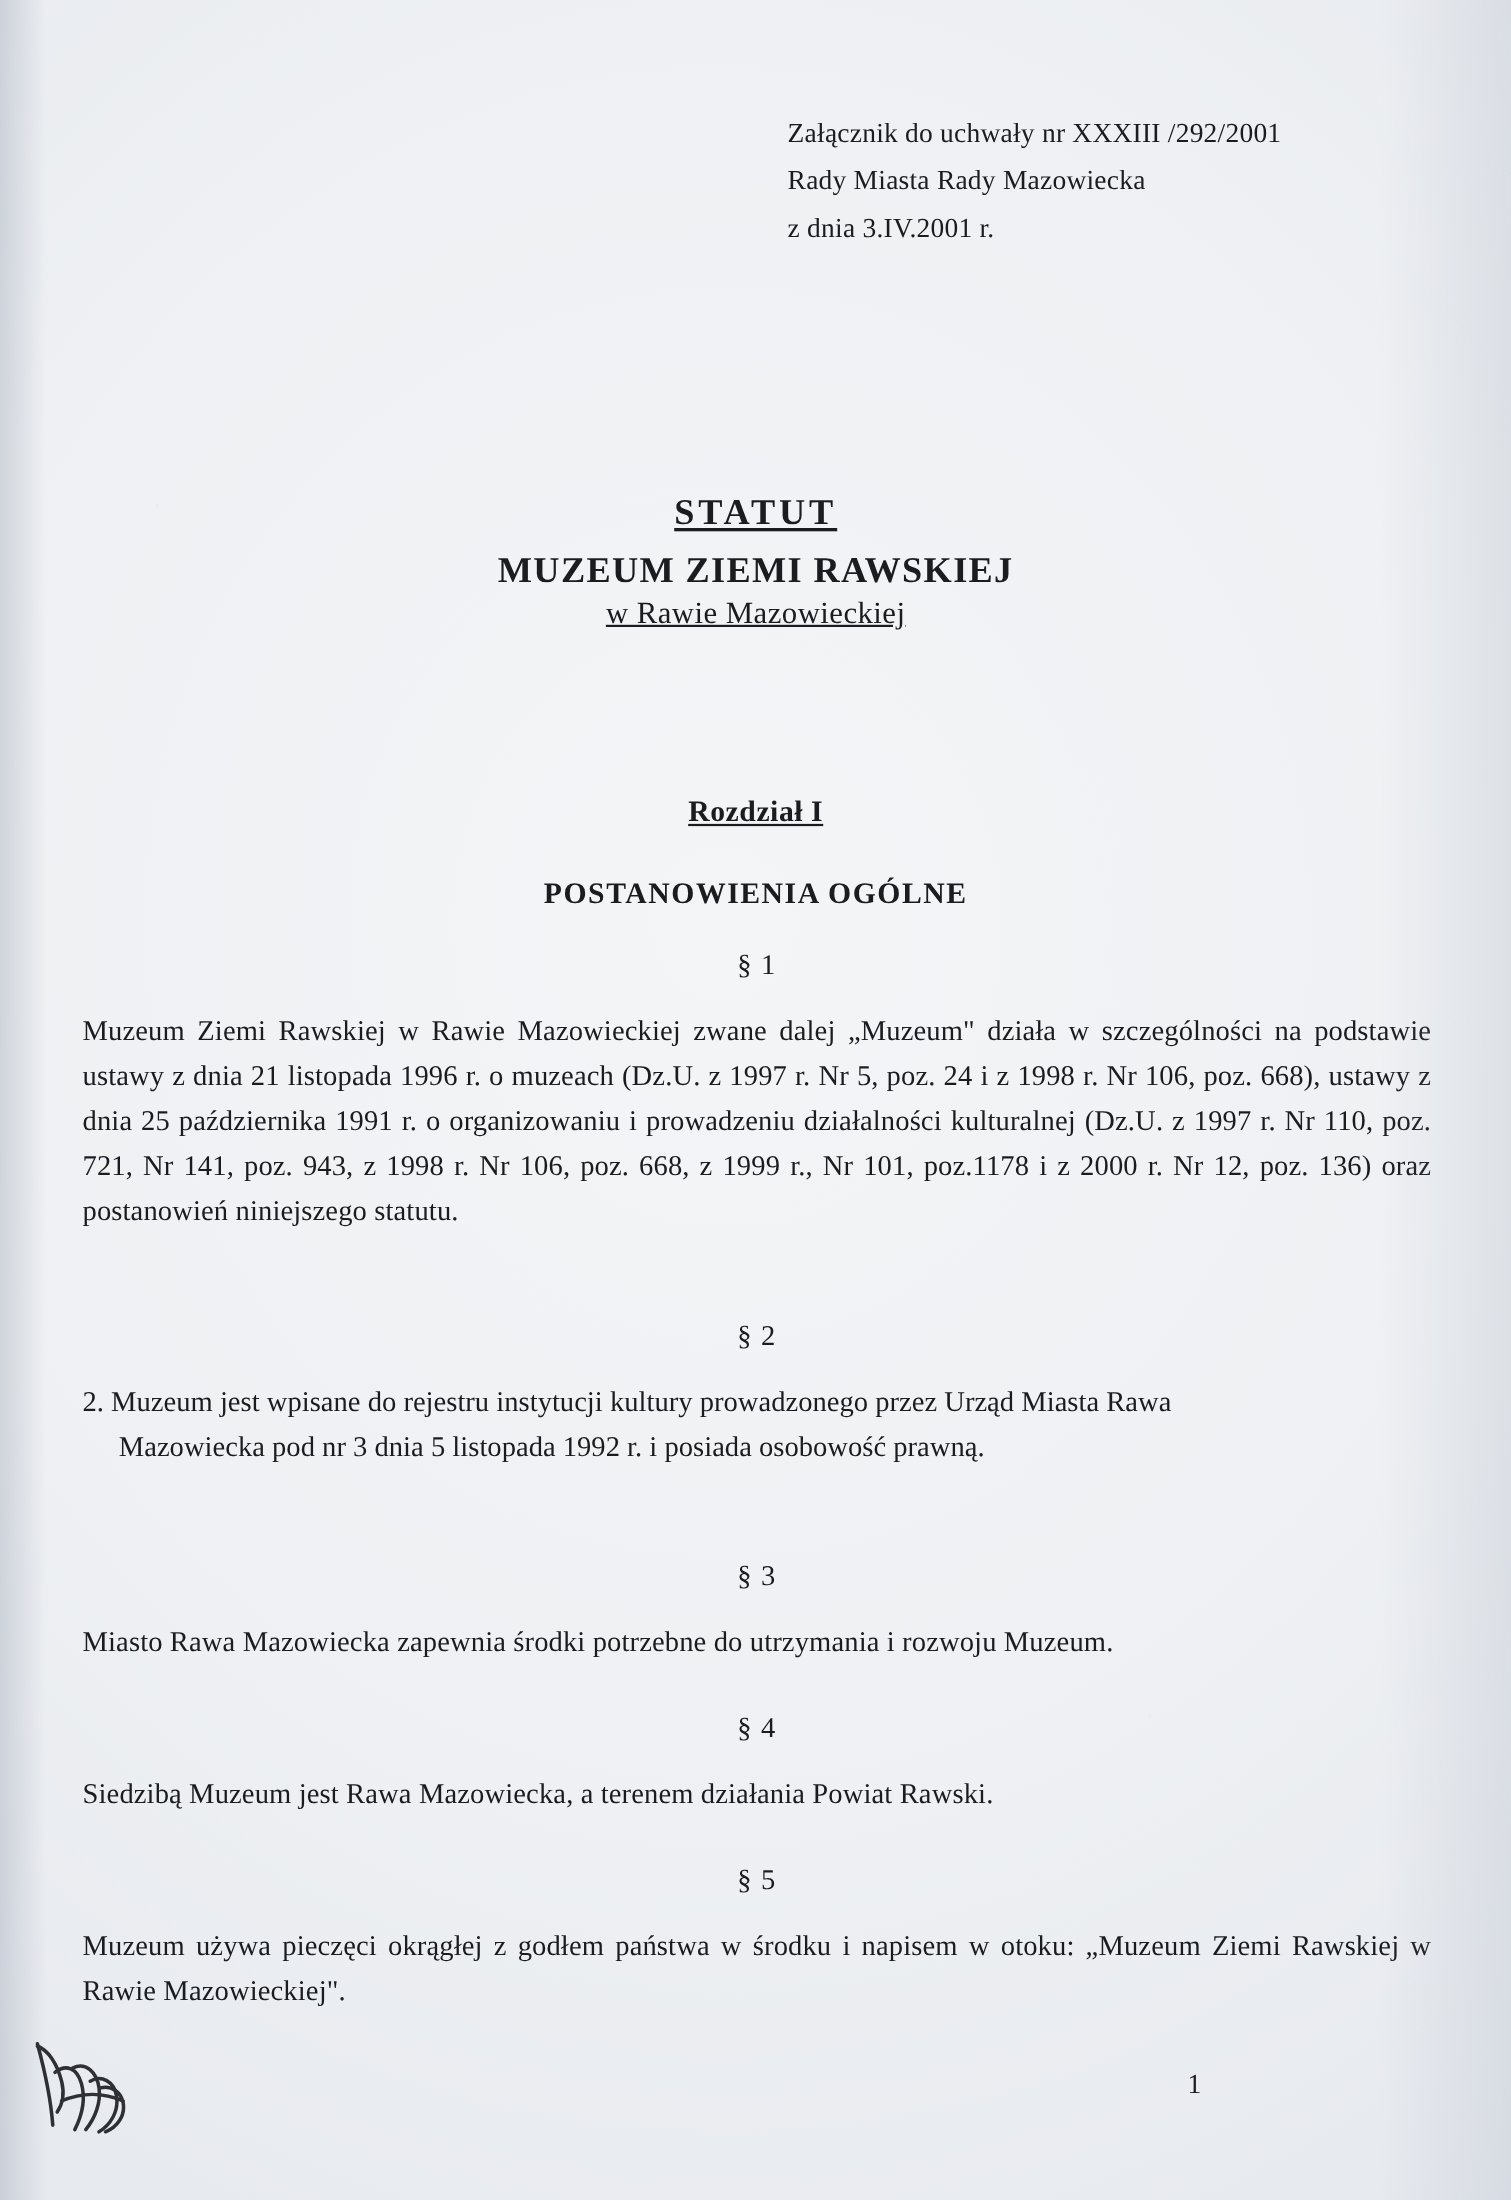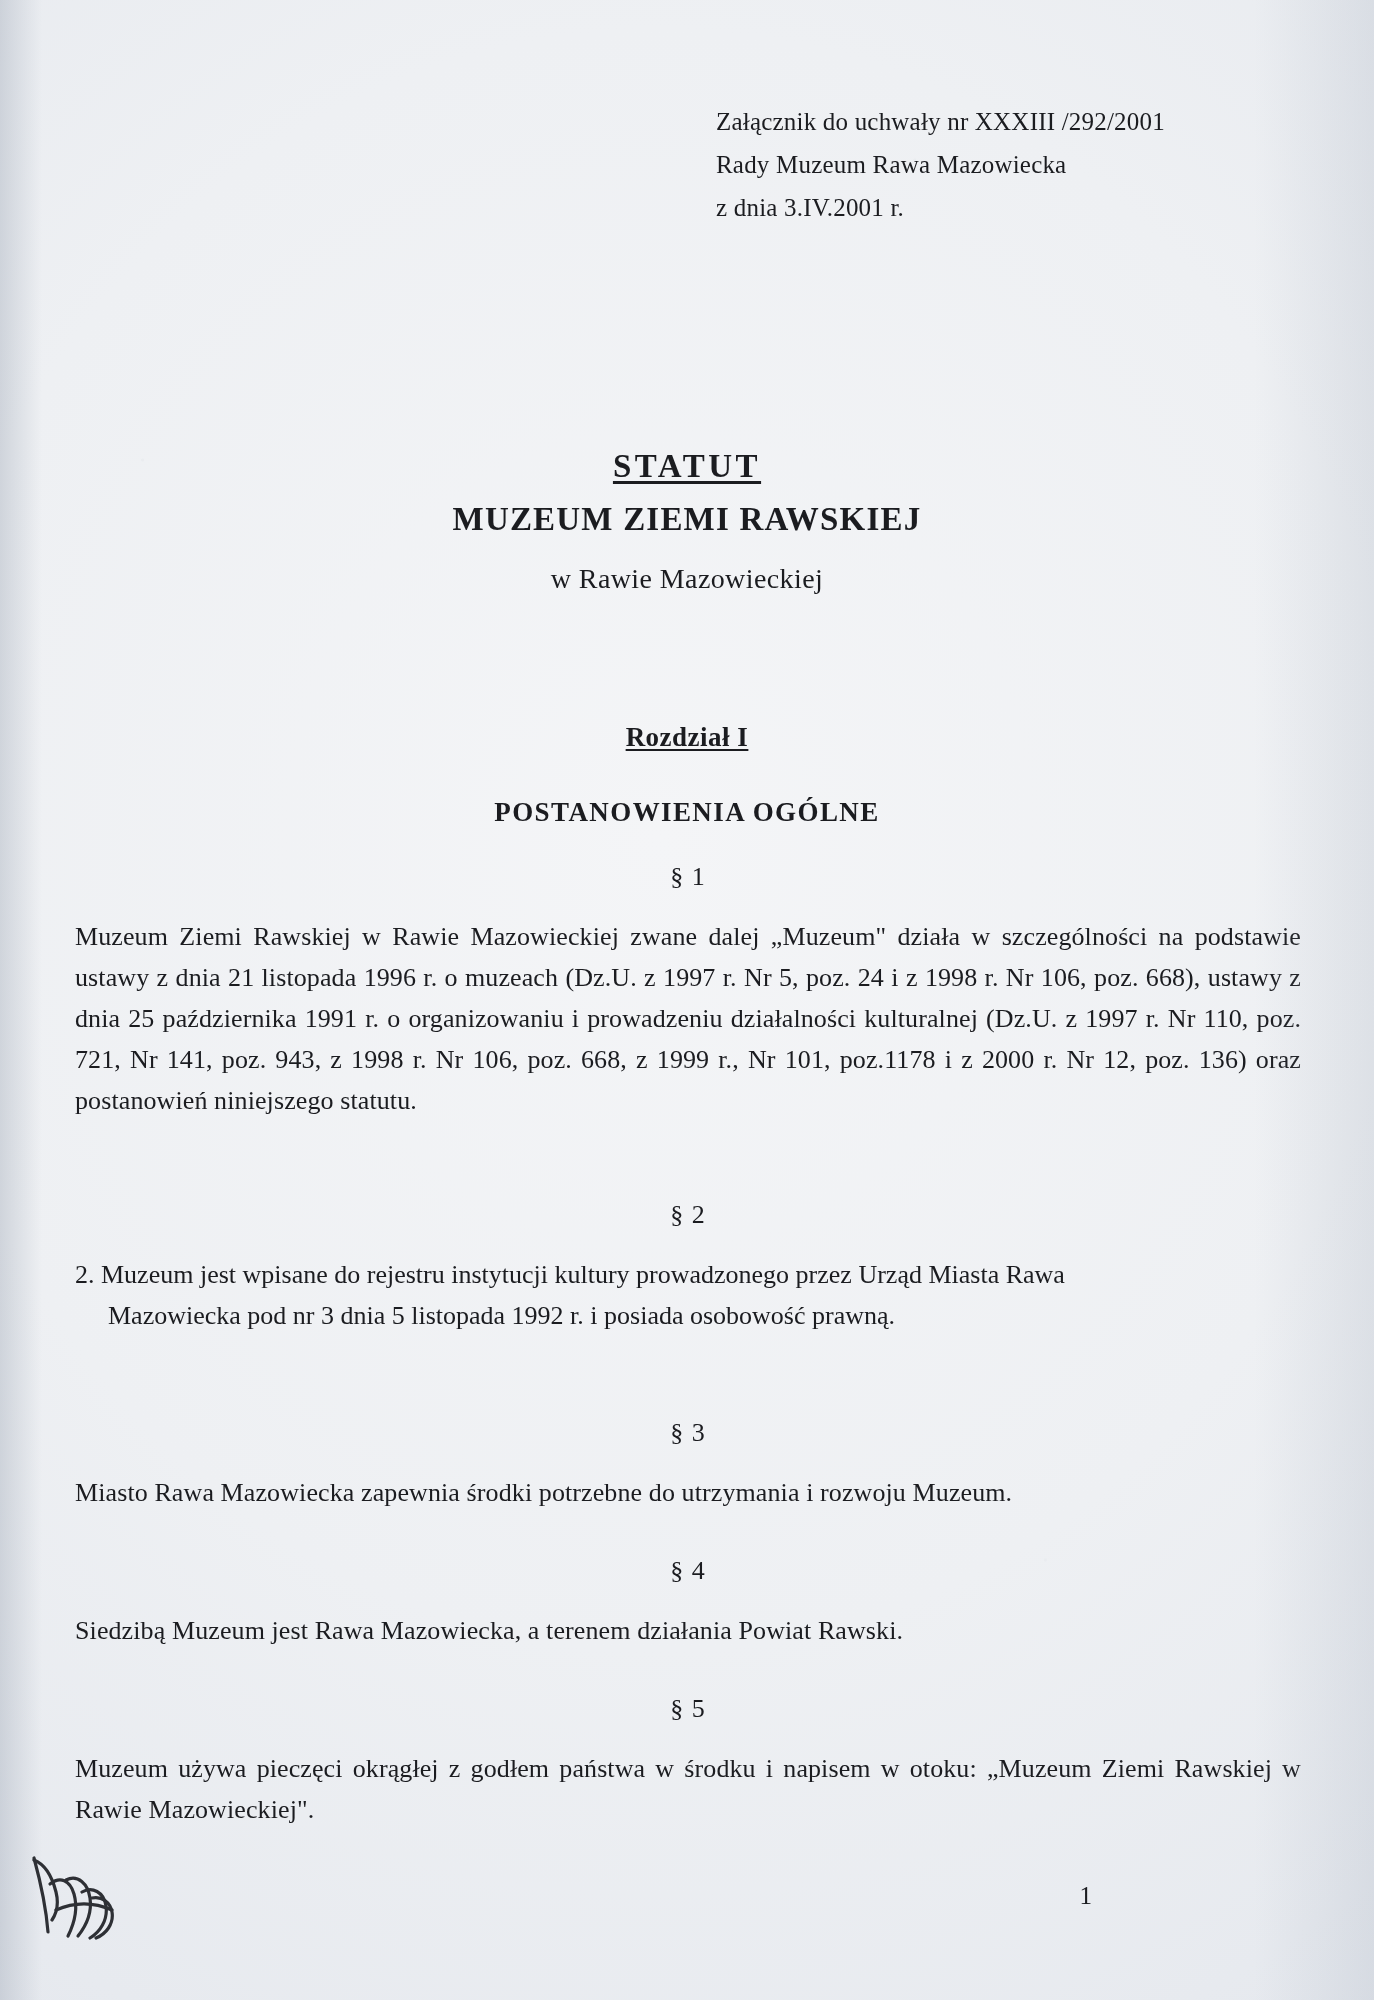--- a/index.html
+++ b/index.html
@@ -78,22 +78,23 @@
   }
   .title-sub {
     font-size: 33px;
     font-weight: bold;
     letter-spacing: 1.2px;
     margin-top: 16px;
   }
   .title-city {
     font-size: 28px;
     font-weight: normal;
-    margin-top: 25px;
+    margin-top: 4px;
     letter-spacing: 0.4px;
+    text-decoration: underline;
   }
 
   
   .chapter {
     position: absolute;
     left: 0;
     top: 690px;
     width: 1374px;
     text-align: center;
     margin-top: 32px;
@@ -184,21 +185,21 @@
   }
 </style>
 </head>
 <body>
 
 <div class="page">
   <div class="content">
 
     <div class="header-block">
       <div class="header-line">Załącznik do uchwały nr XXXIII /292/2001</div>
-      <div class="header-line">Rady Muzeum Rawa Mazowiecka</div>
+      <div class="header-line">Rady Miasta Rady Mazowiecka</div>
       <div class="header-line">z dnia 3.IV.2001 r.</div>
     </div>
 
     <div class="title-block">
       <div class="title-main">STATUT</div>
       <div class="title-sub">MUZEUM ZIEMI RAWSKIEJ</div>
       <div class="title-city">w Rawie Mazowieckiej</div>
     </div>
 
     <div class="chapter">

